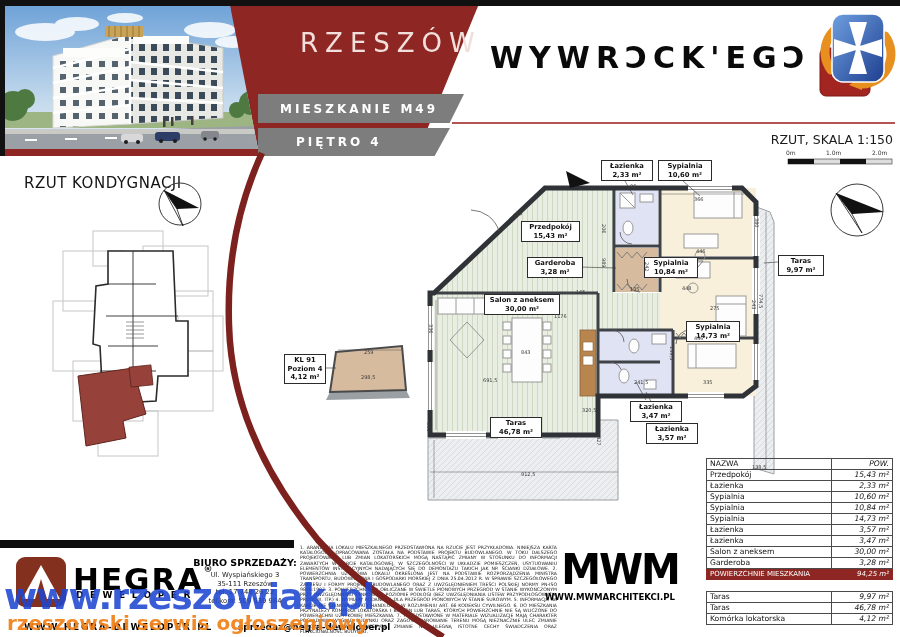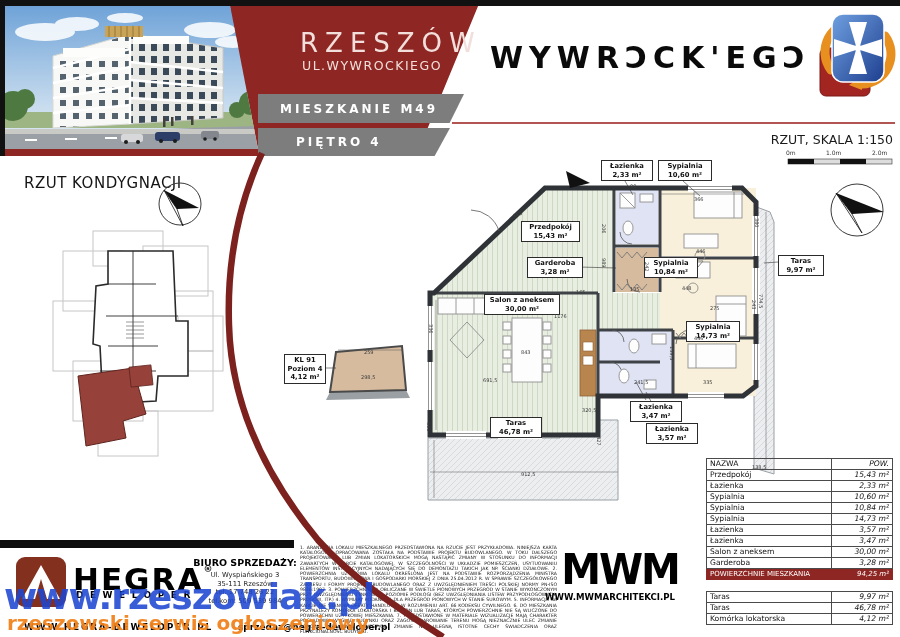--- a/index.html
+++ b/index.html
@@ -147,21 +147,20 @@
       </g>
       <g fill="#44413c">
           <rect x="158" y="112" width="2.5" height="9"></rect>
           <rect x="166" y="111" width="2.5" height="9"></rect>
           <rect x="186" y="110" width="2.5" height="9"></rect>
         </g>
     </svg>
   </div>
 
   <div class="abs" id="city">RZESZÓW</div>
-  <div class="abs" id="street">UL.WYWROCKIEGO</div>
   <div class="abs grayband" id="band1">MIESZKANIE M49</div>
   <div class="abs grayband" id="band2">PIĘTRO 4</div>
   <div class="abs" id="brandlogo">WYWRƆCK'EGƆ</div>
   <div class="abs" id="pinkline"></div>
   <div class="abs" id="plancaption">RZUT, SKALA 1:150</div>
   <div class="abs" id="kondygnacja-title">RZUT KONDYGNACJI</div>
 
   <div class="abs" style="left:818px;top:8px;">
     <svg width="80" height="92" viewBox="0 0 80 92">
       <defs>

